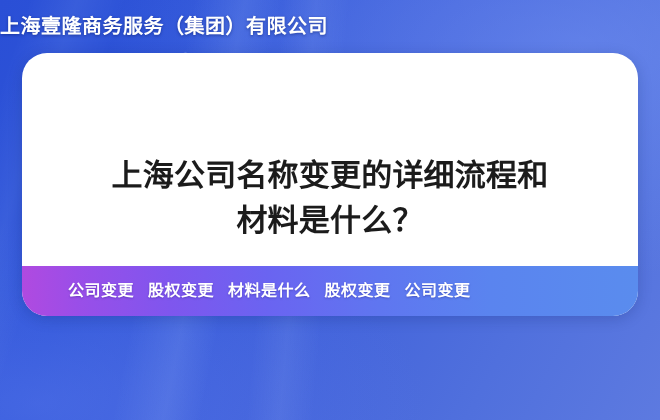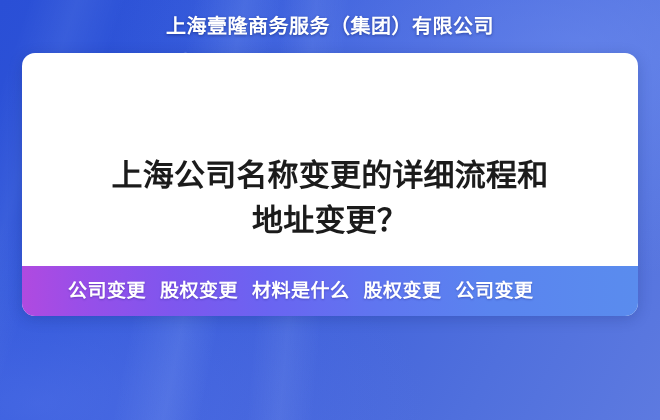--- a/index.html
+++ b/index.html
@@ -62,38 +62,38 @@
       radial-gradient(2px 1px at 18% 78%, rgba(225,236,255,0.8), rgba(255,255,255,0) 70%),
       radial-gradient(1.5px 1.5px at 72% 70%, rgba(225,236,255,0.75), rgba(255,255,255,0) 70%);
   }
 
   
   .header {
     position: absolute;
     left: 0;
     top: 13px;
     width: 660px;
-    text-align: center;
+    text-align: left;
     color: #ffffff;
     font-size: 20px;
     font-weight: bold;
     letter-spacing: 0.5px;
     line-height: 26px;
     text-shadow: 0 1px 3px rgba(10,30,110,0.55);
     white-space: nowrap;
   }
 
   
   .card {
     position: absolute;
     left: 22px;
     top: 53px;
     width: 616px;
     height: 263px;
-    border-radius: 13px;
+    border-radius: 25px;
     background: #ffffff;
     box-shadow: 0 3px 14px rgba(12,30,100,0.22);
     overflow: hidden;
     display: flex;
     flex-direction: column;
   }
 
   .card-body {
     flex: 1 1 auto;
     position: relative;
@@ -129,21 +129,21 @@
     padding-left: 46px;
     box-sizing: border-box;
   }
   .tags {
     display: flex;
     align-items: center;
     column-gap: 14px;
   }
   .tag {
     color: #ffffff;
-    font-size: 19px;
+    font-size: 16px;
     font-weight: bold;
     letter-spacing: 0.5px;
     line-height: 24px;
     text-shadow: 0 1px 2px rgba(30,20,120,0.35);
     white-space: nowrap;
   }
 </style>
 </head>
 <body>
 
@@ -154,21 +154,21 @@
   <div class="bg-streaks"></div>
   <div class="bg-flecks"></div>
 
   <div class="header">上海壹隆商务服务（集团）有限公司</div>
 
   <div class="card">
 
     <div class="card-body">
       <div class="title">
         <div>上海公司名称变更的详细流程和</div>
-        <div>地址变更？</div>
+        <div>材料是什么？</div>
       </div>
     </div>
 
     <div class="tagbar">
       <div class="tags">
         <span class="tag">公司变更</span>
         <span class="tag">股权变更</span>
         <span class="tag">材料是什么</span>
         <span class="tag">股权变更</span>
         <span class="tag">公司变更</span>

